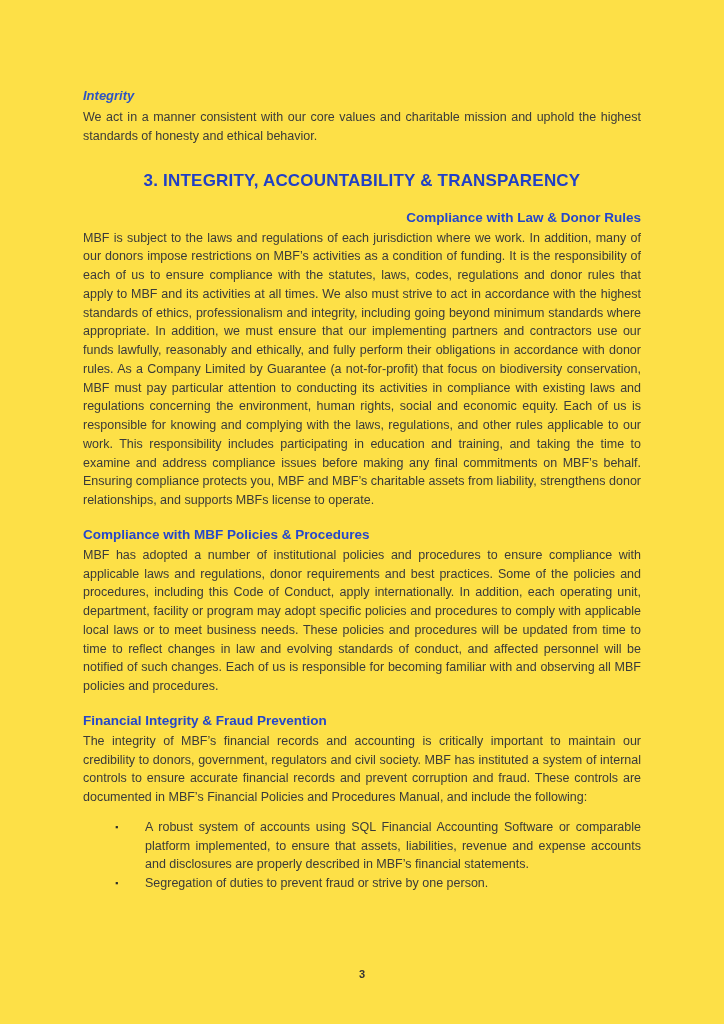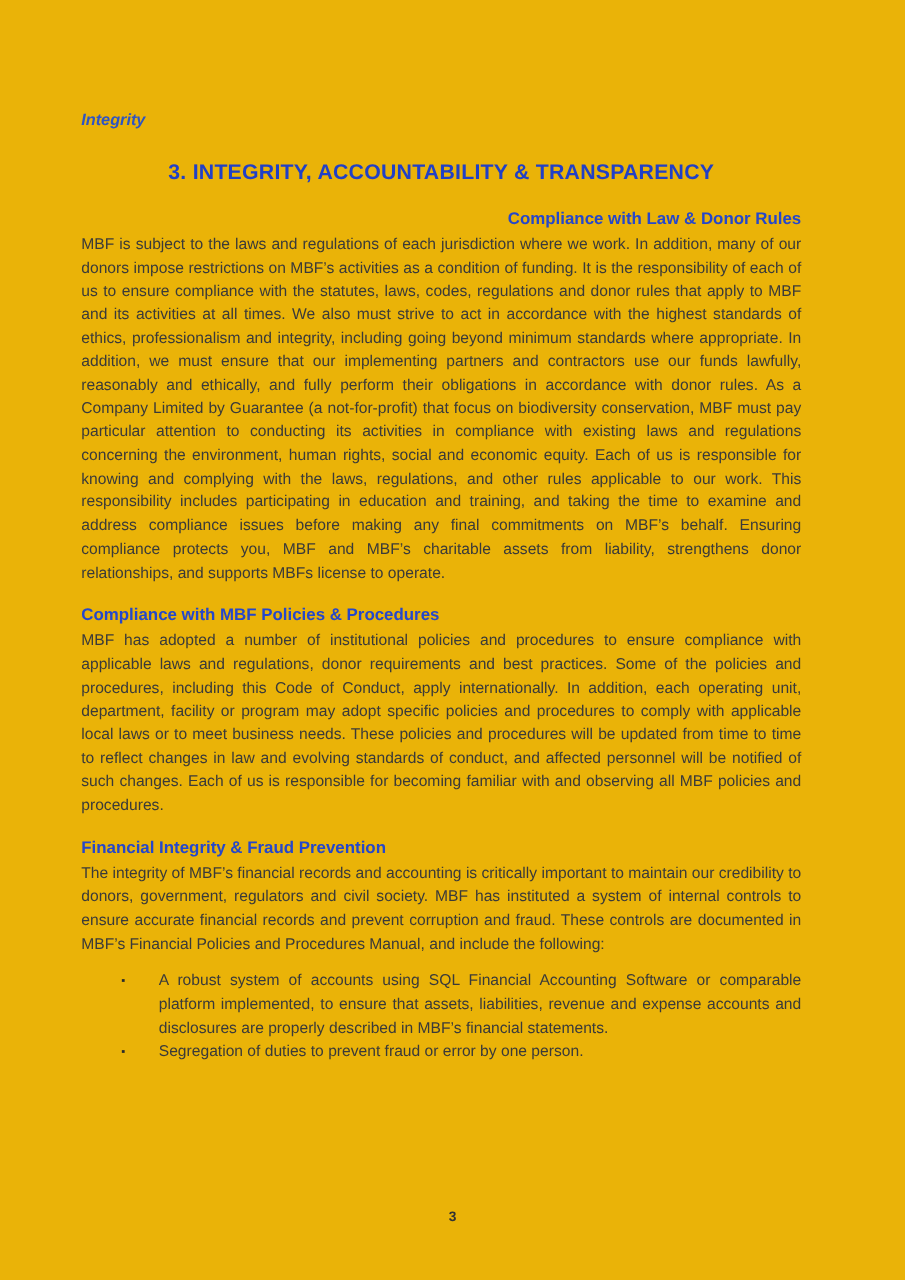--- a/index.html
+++ b/index.html
@@ -4,25 +4,25 @@
 <style>
   html, body {
     margin: 0;
     padding: 0;
     background: #ffffff;
   }
   .page {
     position: relative;
     width: 724px;
     height: 1024px;
-    background: #eab308;
+    background: #fde047;
     font-family: "Liberation Sans", sans-serif;
     color: #3a3a3a;
     box-sizing: border-box;
-    padding: 88px 83px 0 65px;
+    padding: 88px 83px 0 83px;
     overflow: hidden;
   }
   .intro-heading {
     margin: 0 0 5px 0;
     font-size: 13px;
     font-weight: bold;
     font-style: italic;
     color: #2e54c3;
   }
   p.body-text {
@@ -85,20 +85,21 @@
     color: #333333;
   }
 </style>
 </head>
 <body>
 
 <div class="page">
 
   <section class="intro">
     <h3 class="intro-heading">Integrity</h3>
+    <p class="body-text">We act in a manner consistent with our core values and charitable mission and uphold the highest standards of honesty and ethical behavior.</p>
   </section>
 
   <h1 class="section-title">3.  INTEGRITY, ACCOUNTABILITY &amp; TRANSPARENCY</h1>
 
   <section class="subsection">
     <h2 class="sub-heading">Compliance with Law &amp; Donor Rules</h2>
     <p class="body-text">MBF is subject to the laws and regulations of each jurisdiction where we work. In addition, many of our donors impose restrictions on MBF’s activities as a condition of funding. It is the responsibility of each of us to ensure compliance with the statutes, laws, codes, regulations and donor rules that apply to MBF and its activities at all times. We also must strive to act in accordance with the highest standards of ethics, professionalism and integrity, including going beyond minimum standards where appropriate. In addition, we must ensure that our implementing partners and contractors use our funds lawfully, reasonably and ethically, and fully perform their obligations in accordance with donor rules. As a Company Limited by Guarantee (a not-for-profit) that focus on biodiversity conservation, MBF must pay particular attention to conducting its activities in compliance with existing laws and regulations concerning the environment, human rights, social and economic equity. Each of us is responsible for knowing and complying with the laws, regulations, and other rules applicable to our work. This responsibility includes participating in education and training, and taking the time to examine and address compliance issues before making any final commitments on MBF’s behalf. Ensuring compliance protects you, MBF and MBF’s charitable assets from liability, strengthens donor relationships, and supports MBFs license to operate.</p>
   </section>
 
   <section class="subsection">
@@ -109,21 +110,21 @@
   <section class="subsection">
     <h2 class="sub-heading">Financial Integrity &amp; Fraud Prevention</h2>
     <p class="body-text">The integrity of MBF’s financial records and accounting is critically important to maintain our credibility to donors, government, regulators and civil society. MBF has instituted a system of internal controls to ensure accurate financial records and prevent corruption and fraud. These controls are documented in MBF’s Financial Policies and Procedures Manual, and include the following:</p>
     <ul class="bullet-list">
       <li>
         <span class="bullet-marker">▪</span>
         <span class="bullet-text">A robust system of accounts using SQL Financial Accounting Software or comparable platform implemented, to ensure that assets, liabilities, revenue and expense accounts and disclosures are properly described in MBF’s financial statements.</span>
       </li>
       <li>
         <span class="bullet-marker">▪</span>
-        <span class="bullet-text">Segregation of duties to prevent fraud or error by one person.</span>
+        <span class="bullet-text">Segregation of duties to prevent fraud or strive by one person.</span>
       </li>
     </ul>
   </section>
 
   <footer class="page-footer">
     <span class="page-number">3</span>
   </footer>
 
 </div>
 

